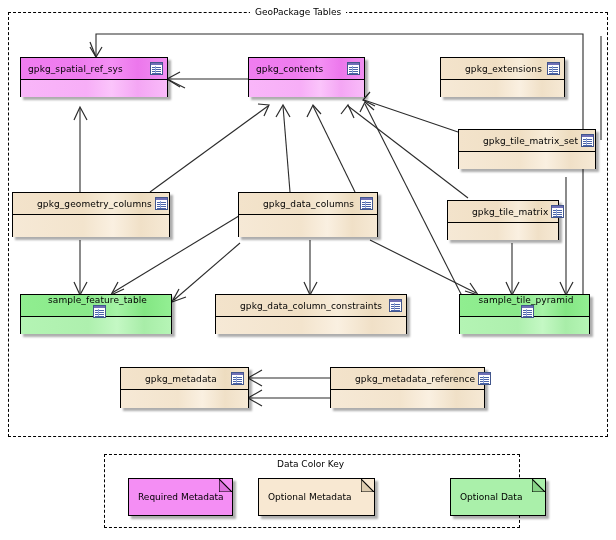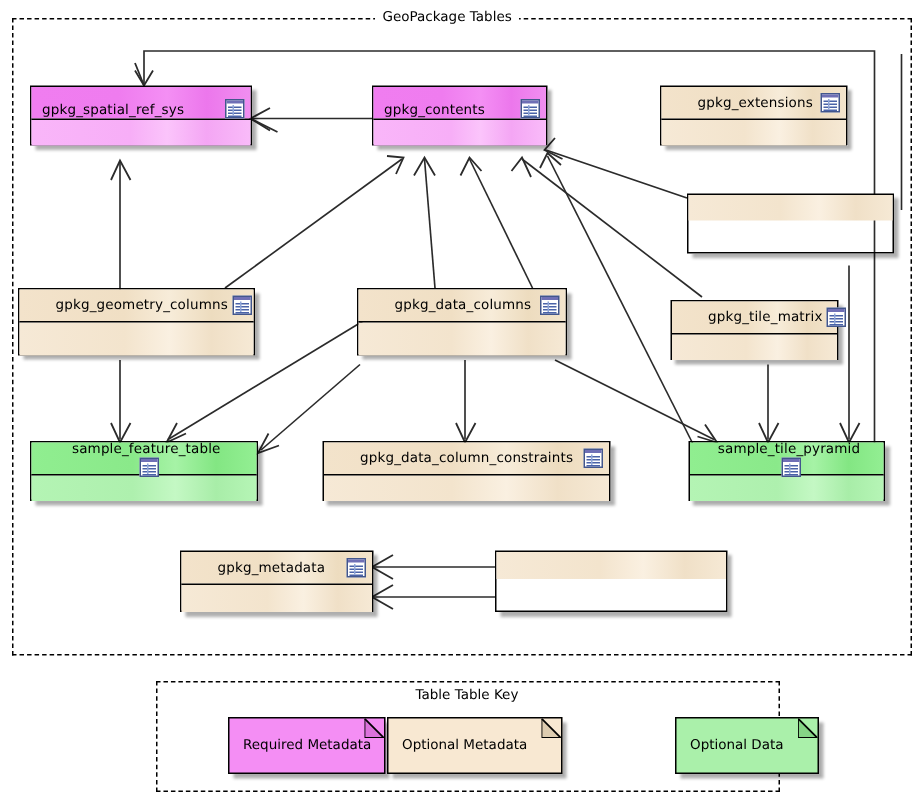--- a/index.html
+++ b/index.html
@@ -53,21 +53,21 @@
     font-size: 9px;
     color: #000000;
     flex: 1 1 auto;
     letter-spacing: 0.1px;
   }
   .tbl .body {
     height: 17px;
     box-sizing: border-box;
   }
   
-  .c-req .hdr { background: linear-gradient(to right,#f07df0 0%,#ef7cef 40%,#f48ff4 62%,#ec77ec 80%,#f08ef0 100%); align-items: flex-end; }
+  .c-req .hdr { background: linear-gradient(to right,#f07df0 0%,#ef7cef 40%,#f48ff4 62%,#ec77ec 80%,#f08ef0 100%); }
   .c-req .body { background: linear-gradient(to right,#f9b6f9 0%,#f7aef7 45%,#fbc4fb 62%,#f4a6f4 80%,#f9bbf9 100%); }
   
   .c-opt .hdr { background: linear-gradient(to right,#f3e3cb 0%,#f0dfc4 45%,#f7ecd9 64%,#eddcbf 82%,#f3e4cc 100%); padding-left: 24px; }
   .c-opt .body { background: linear-gradient(to right,#f6e9d6 0%,#f3e4cd 45%,#faf0e1 64%,#f0e0c7 82%,#f6e9d5 100%); }
   
   .c-dat .hdr { background: linear-gradient(to right,#90ee90 0%,#8ae98a 45%,#a6f3a6 64%,#83e683 82%,#93ef93 100%); flex-direction: column; }
   .c-dat .body { background: linear-gradient(to right,#b4f4b4 0%,#aef0ae 45%,#c4f8c4 64%,#a8edA8 82%,#b6f5b6 100%); }
 
   
   .tbl-icon {
@@ -227,20 +227,31 @@
           <i class="r r2"></i>
           <i class="r r3"></i>
           <i class="r r4"></i>
           <i class="colbar"></i>
       </span>
     </div>
     <div class="body"></div>
   </div>
 
   <div class="tbl c-opt" style="left:458px; top:129px; width:138px; height:40px;">
+    <div class="hdr">
+      <span class="nm">gpkg_tile_matrix_set</span>
+      <span class="tbl-icon">
+        <i class="cap"></i>
+          <i class="r r1"></i>
+          <i class="r r2"></i>
+          <i class="r r3"></i>
+          <i class="r r4"></i>
+          <i class="colbar"></i>
+      </span>
+    </div>
     <div class="body"></div>
   </div>
 
   <div class="tbl c-opt" style="left:12px; top:192px; width:158px; height:45px;">
     <div class="hdr">
       <span class="nm">gpkg_geometry_columns</span>
       <span class="tbl-icon">
         <i class="cap"></i>
           <i class="r r1"></i>
           <i class="r r2"></i>
@@ -336,27 +347,38 @@
           <i class="r r2"></i>
           <i class="r r3"></i>
           <i class="r r4"></i>
           <i class="colbar"></i>
       </span>
     </div>
     <div class="body" style="height:18px;"></div>
   </div>
 
   <div class="tbl c-opt" style="left:330px; top:367px; width:155px; height:41px;">
+    <div class="hdr">
+      <span class="nm">gpkg_metadata_reference</span>
+      <span class="tbl-icon">
+        <i class="cap"></i>
+          <i class="r r1"></i>
+          <i class="r r2"></i>
+          <i class="r r3"></i>
+          <i class="r r4"></i>
+          <i class="colbar"></i>
+      </span>
+    </div>
     <div class="body" style="height:18px;"></div>
   </div>
 
   <div class="group-frame" style="left:104px; top:454px; width:416px; height:74px;"></div>
-  <div class="group-title" style="left:272px; top:459px;">Table Table Key</div>
-
-  <div class="note n-req" style="left:128px; top:478px; width:105px; height:38px;margin-left:24px;">
+  <div class="group-title" style="left:272px; top:459px;">Data Color Key</div>
+
+  <div class="note n-req" style="left:128px; top:478px; width:105px; height:38px;">
     <span>Required Metadata</span>
     <svg class="fold" viewBox="0 0 13 13">
       <polygon points="0,0 13,13 0,13" fill="#dc72dc" stroke="none"></polygon>
       <polyline points="0,0 13,13" stroke="#000" stroke-width="1.2" fill="none"></polyline>
       <polyline points="0,0 0,13 13,13" stroke="#000" stroke-width="1.2" fill="none"></polyline>
     </svg>
   </div>
 
   <div class="note n-opt" style="left:258px; top:478px; width:117px; height:38px;">
     <span>Optional Metadata</span>

